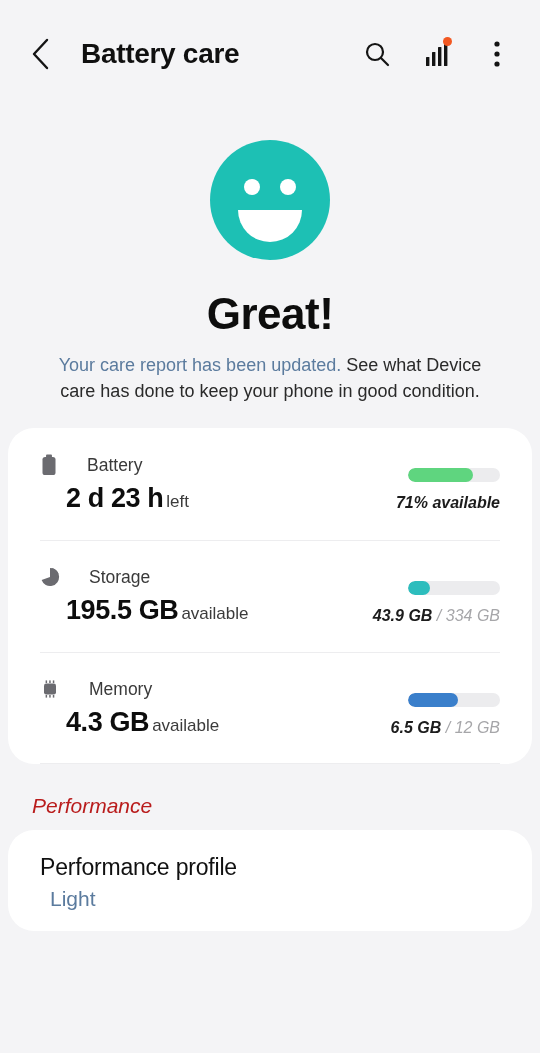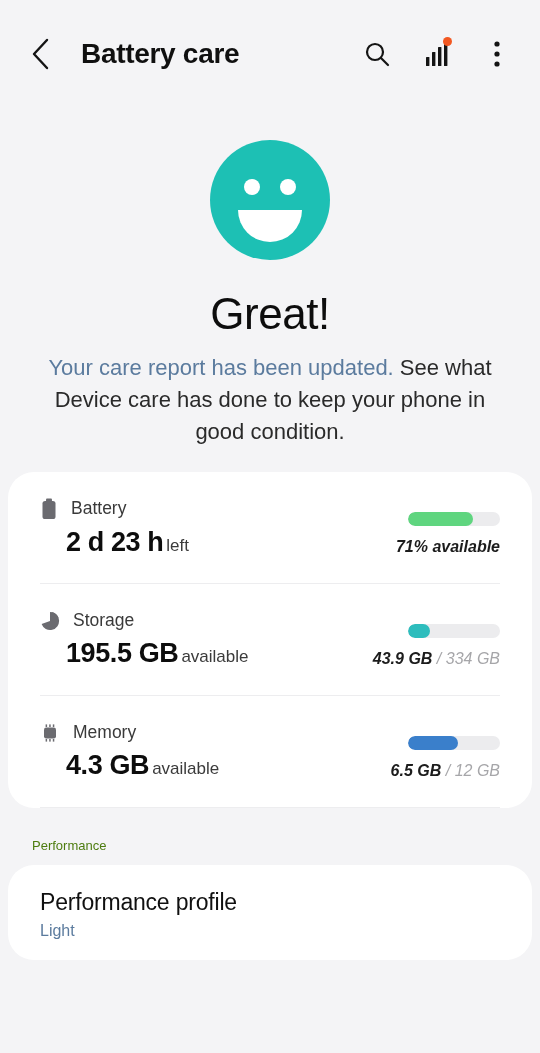--- a/index.html
+++ b/index.html
@@ -72,30 +72,30 @@
     padding-top: 32px;
   }
   .smiley {
     width: 120px;
     height: 120px;
     margin: 0 auto;
     display: block;
   }
   .hero-title {
     font-size: 44px;
-    font-weight: normal;
+    font-weight: bold;
     margin-top: 32px;
     letter-spacing: -0.5px;
     color: #0d0d0d;
     line-height: 1;
   }
   .hero-desc {
     margin: 16px auto 0;
     width: 460px;
-    font-size: 22px;
+    font-size: 18px;
     line-height: 1.45;
     color: #2a2a2a;
   }
   .hero-desc .link {
     color: #5b7b9e;
   }
 
   
   .card {
     background: #ffffff;
@@ -111,21 +111,21 @@
     align-items: flex-start;
     cursor: pointer;
   }
   .row-left {
     flex: 1 1 auto;
     min-width: 0;
   }
   .row-head {
     display: flex;
     align-items: center;
-    gap: 13px;
+    gap: 29px;
     margin-bottom: 6px;
   }
   .row-head-label {
     font-size: 17.5px;
     color: #3a3a3a;
   }
   .row-value {
     font-size: 27px;
     font-weight: bold;
     color: #0d0d0d;
@@ -181,38 +181,40 @@
   .protection-row {
     align-items: center;
   }
   .shield-badge {
     flex: 0 0 auto;
     margin-top: 10px;
   }
 
   
   .section-label {
-    font-size: 13px;
-    color: #4d7c0f;
+    font-size: 21px;
+    color: #b91c1c;
     padding: 30px 32px 12px 32px;
+    font-style: italic;
   }
 
   .profile-row {
     padding: 24px 32px 20px 32px;
     cursor: pointer;
   }
   .profile-title {
     font-size: 23px;
     color: #101010;
     letter-spacing: -0.2px;
   }
   .profile-sub {
-    font-size: 16px;
+    font-size: 21px;
     color: #5b7b9e;
     margin-top: 6px;
+    margin-left: 10px;
   }
 </style>
 </head>
 <body>
 
 <div class="appbar">
   <div class="back-btn">
     <svg width="22" height="34" viewBox="0 0 22 34">
       <polyline points="17,3 4,17 17,31" fill="none" stroke="#141414" stroke-width="2.4" stroke-linecap="round" stroke-linejoin="round"></polyline>
     </svg>

